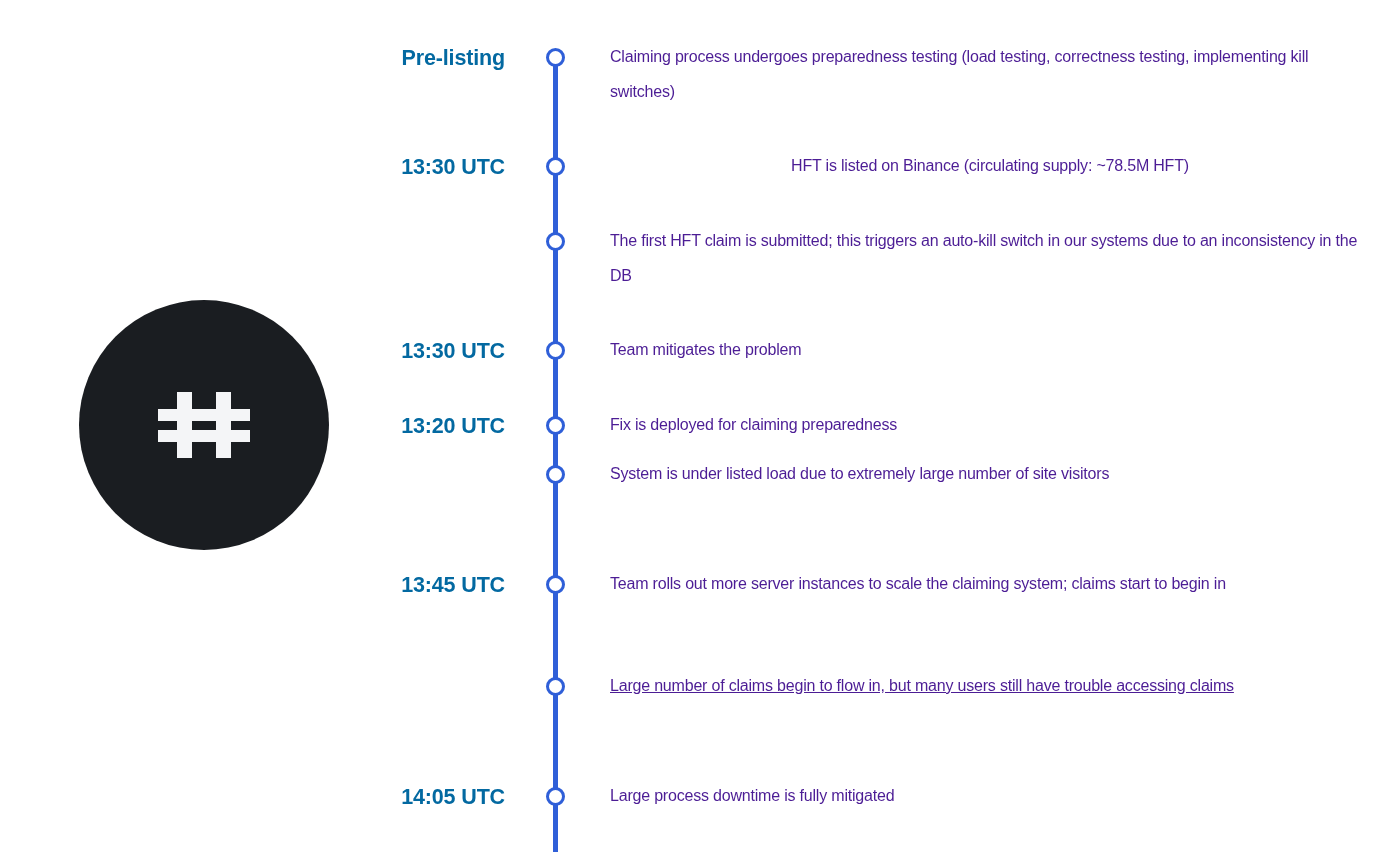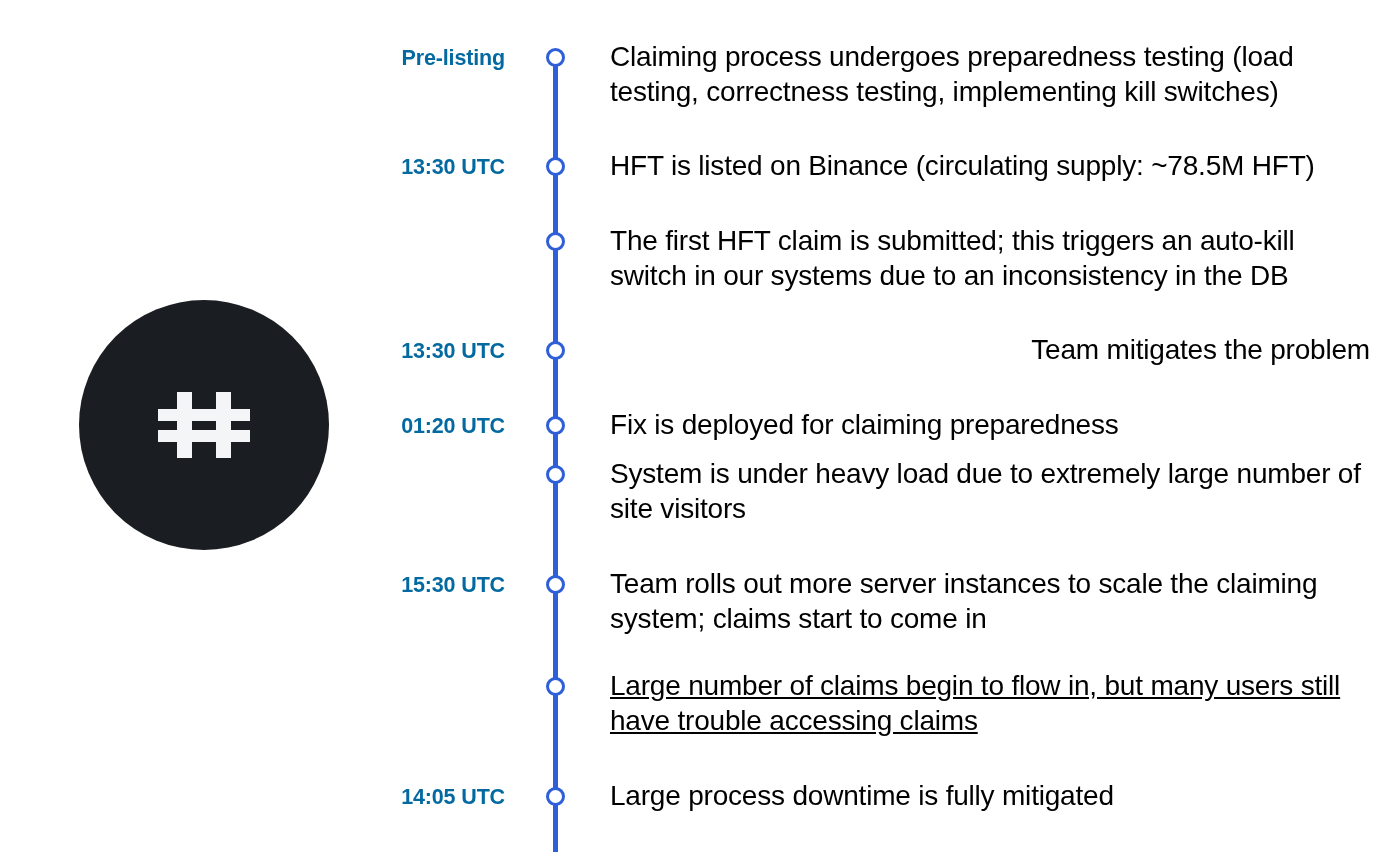--- a/index.html
+++ b/index.html
@@ -99,23 +99,23 @@
     border-radius: 50%;
     background: #ffffff;
     border: 3.5px solid #2f5fd8;
     box-sizing: border-box;
   }
 
   .tl-text {
     position: absolute;
     left: 610px;
     width: 760px;
-    font-size: 28px;
+    font-size: 16px;
     font-weight: 500;
-    color: #000000;
+    color: #4c1d95;
     line-height: 35px;
     letter-spacing: -0.2px;
   }
 </style>
 </head>
 <body>
 
 <div class="page">
 
   <div class="logo-wrap">
@@ -138,61 +138,61 @@
         </div>
       <div class="tl-marker" style="top:0px;"></div>
       <div class="tl-text" style="top:-9px;">Claiming process undergoes preparedness testing (load testing, correctness testing, implementing kill switches)</div>
     </div>
 
     <div class="tl-row" style="top:157px;">
       <div class="tl-time-slot">
           <div class="tl-time">13:30 UTC</div>
         </div>
       <div class="tl-marker" style="top:0px;"></div>
-      <div class="tl-text" style="top:-9px;">HFT is listed on Binance (circulating supply: ~78.5M HFT)</div>
+      <div class="tl-text" style="top:-9px;text-align:center;">HFT is listed on Binance (circulating supply: ~78.5M HFT)</div>
     </div>
 
     <div class="tl-row" style="top:232px;">
       <div class="tl-time-slot">
           <div class="tl-time"></div>
         </div>
       <div class="tl-marker" style="top:0px;"></div>
       <div class="tl-text" style="top:-9px;">The first HFT claim is submitted; this triggers an auto-kill switch in our systems due to an inconsistency in the DB</div>
     </div>
 
     <div class="tl-row" style="top:341px;">
       <div class="tl-time-slot">
           <div class="tl-time">13:30 UTC</div>
         </div>
       <div class="tl-marker" style="top:0px;"></div>
-      <div class="tl-text" style="top:-9px;text-align:right;">Team mitigates the problem</div>
+      <div class="tl-text" style="top:-9px;">Team mitigates the problem</div>
     </div>
 
     <div class="tl-row" style="top:416px;">
       <div class="tl-time-slot">
-          <div class="tl-time">01:20 UTC</div>
+          <div class="tl-time">13:20 UTC</div>
         </div>
       <div class="tl-marker" style="top:0px;"></div>
       <div class="tl-text" style="top:-9px;">Fix is deployed for claiming preparedness</div>
     </div>
 
     <div class="tl-row" style="top:465px;">
       <div class="tl-time-slot">
           <div class="tl-time"></div>
         </div>
       <div class="tl-marker" style="top:0px;"></div>
-      <div class="tl-text" style="top:-9px;">System is under heavy load due to extremely large number of site visitors</div>
+      <div class="tl-text" style="top:-9px;">System is under listed load due to extremely large number of site visitors</div>
     </div>
 
     <div class="tl-row" style="top:575px;">
       <div class="tl-time-slot">
-          <div class="tl-time">15:30 UTC</div>
-        </div>
-      <div class="tl-marker" style="top:0px;"></div>
-      <div class="tl-text" style="top:-9px;">Team rolls out more server instances to scale the claiming system; claims start to come in</div>
+          <div class="tl-time">13:45 UTC</div>
+        </div>
+      <div class="tl-marker" style="top:0px;"></div>
+      <div class="tl-text" style="top:-9px;">Team rolls out more server instances to scale the claiming system; claims start to begin in</div>
     </div>
 
     <div class="tl-row" style="top:677px;">
       <div class="tl-time-slot">
           <div class="tl-time"></div>
         </div>
       <div class="tl-marker" style="top:0px;"></div>
       <div class="tl-text" style="top:-9px;text-decoration:underline;">Large number of claims begin to flow in, but many users still have trouble accessing claims</div>
     </div>
 

